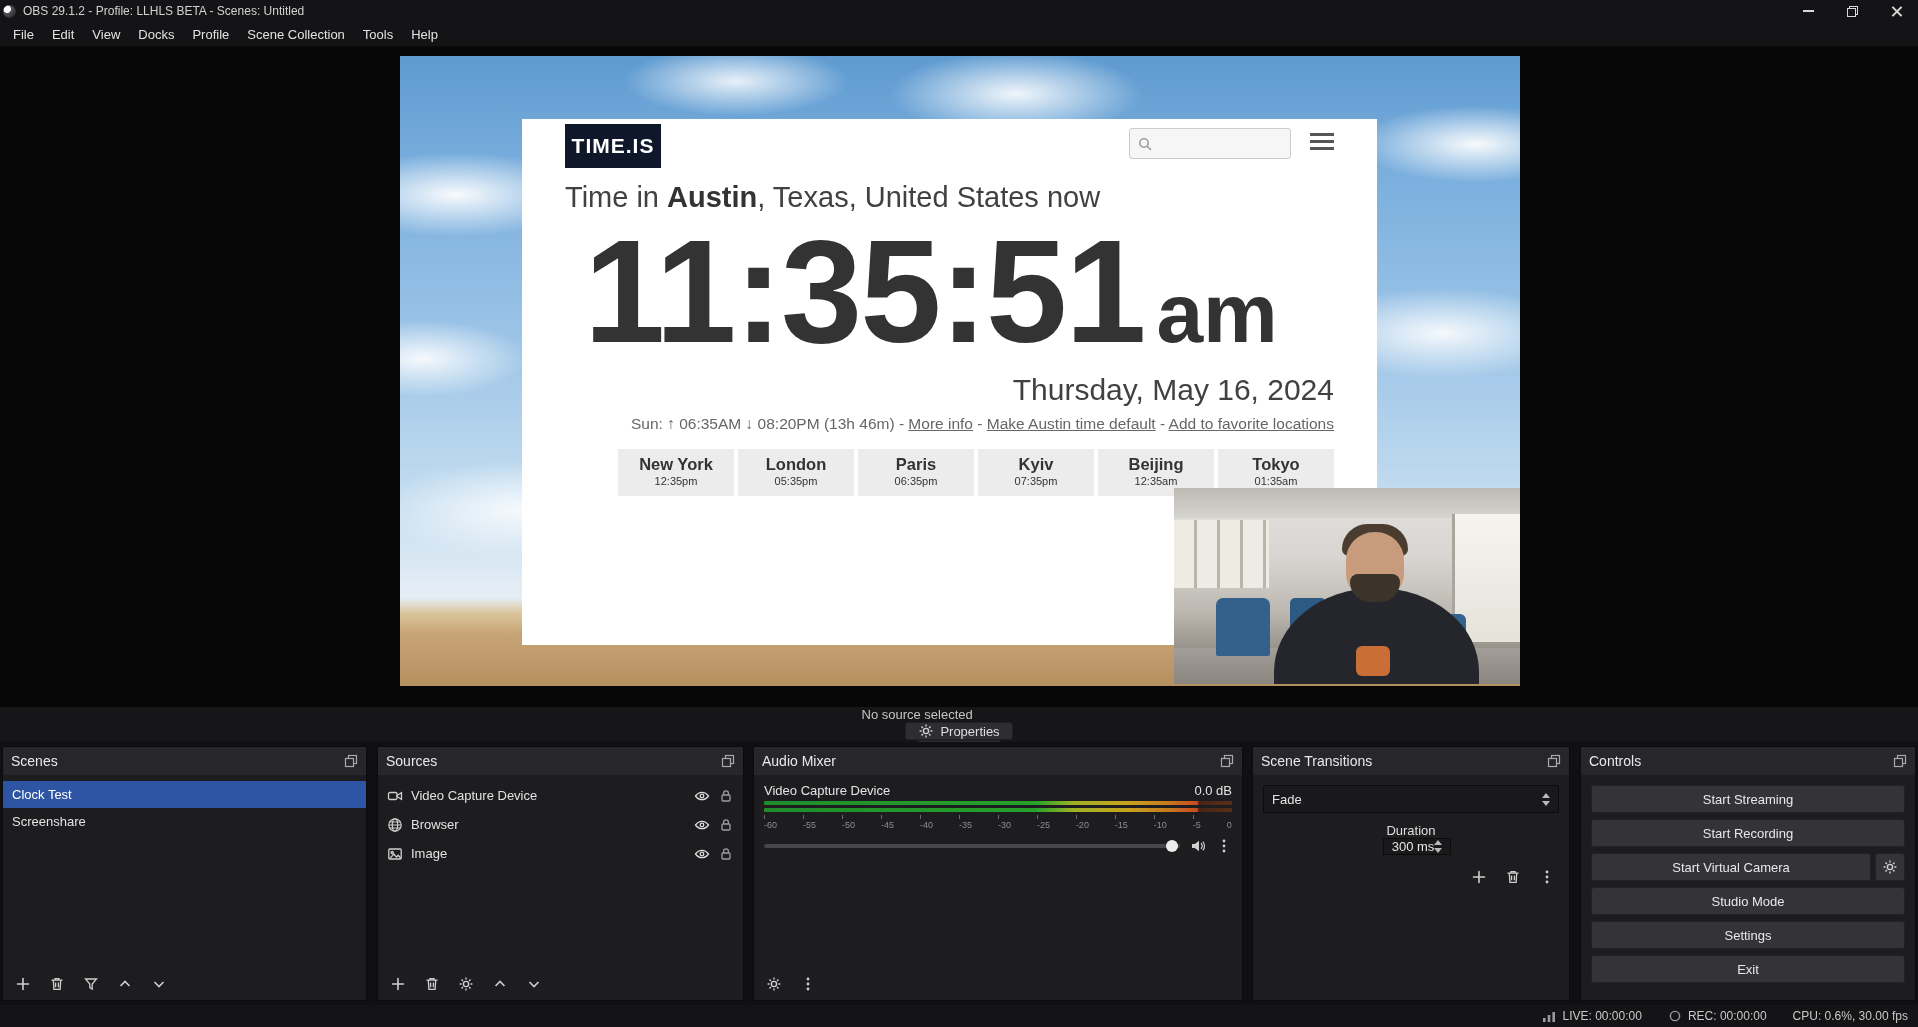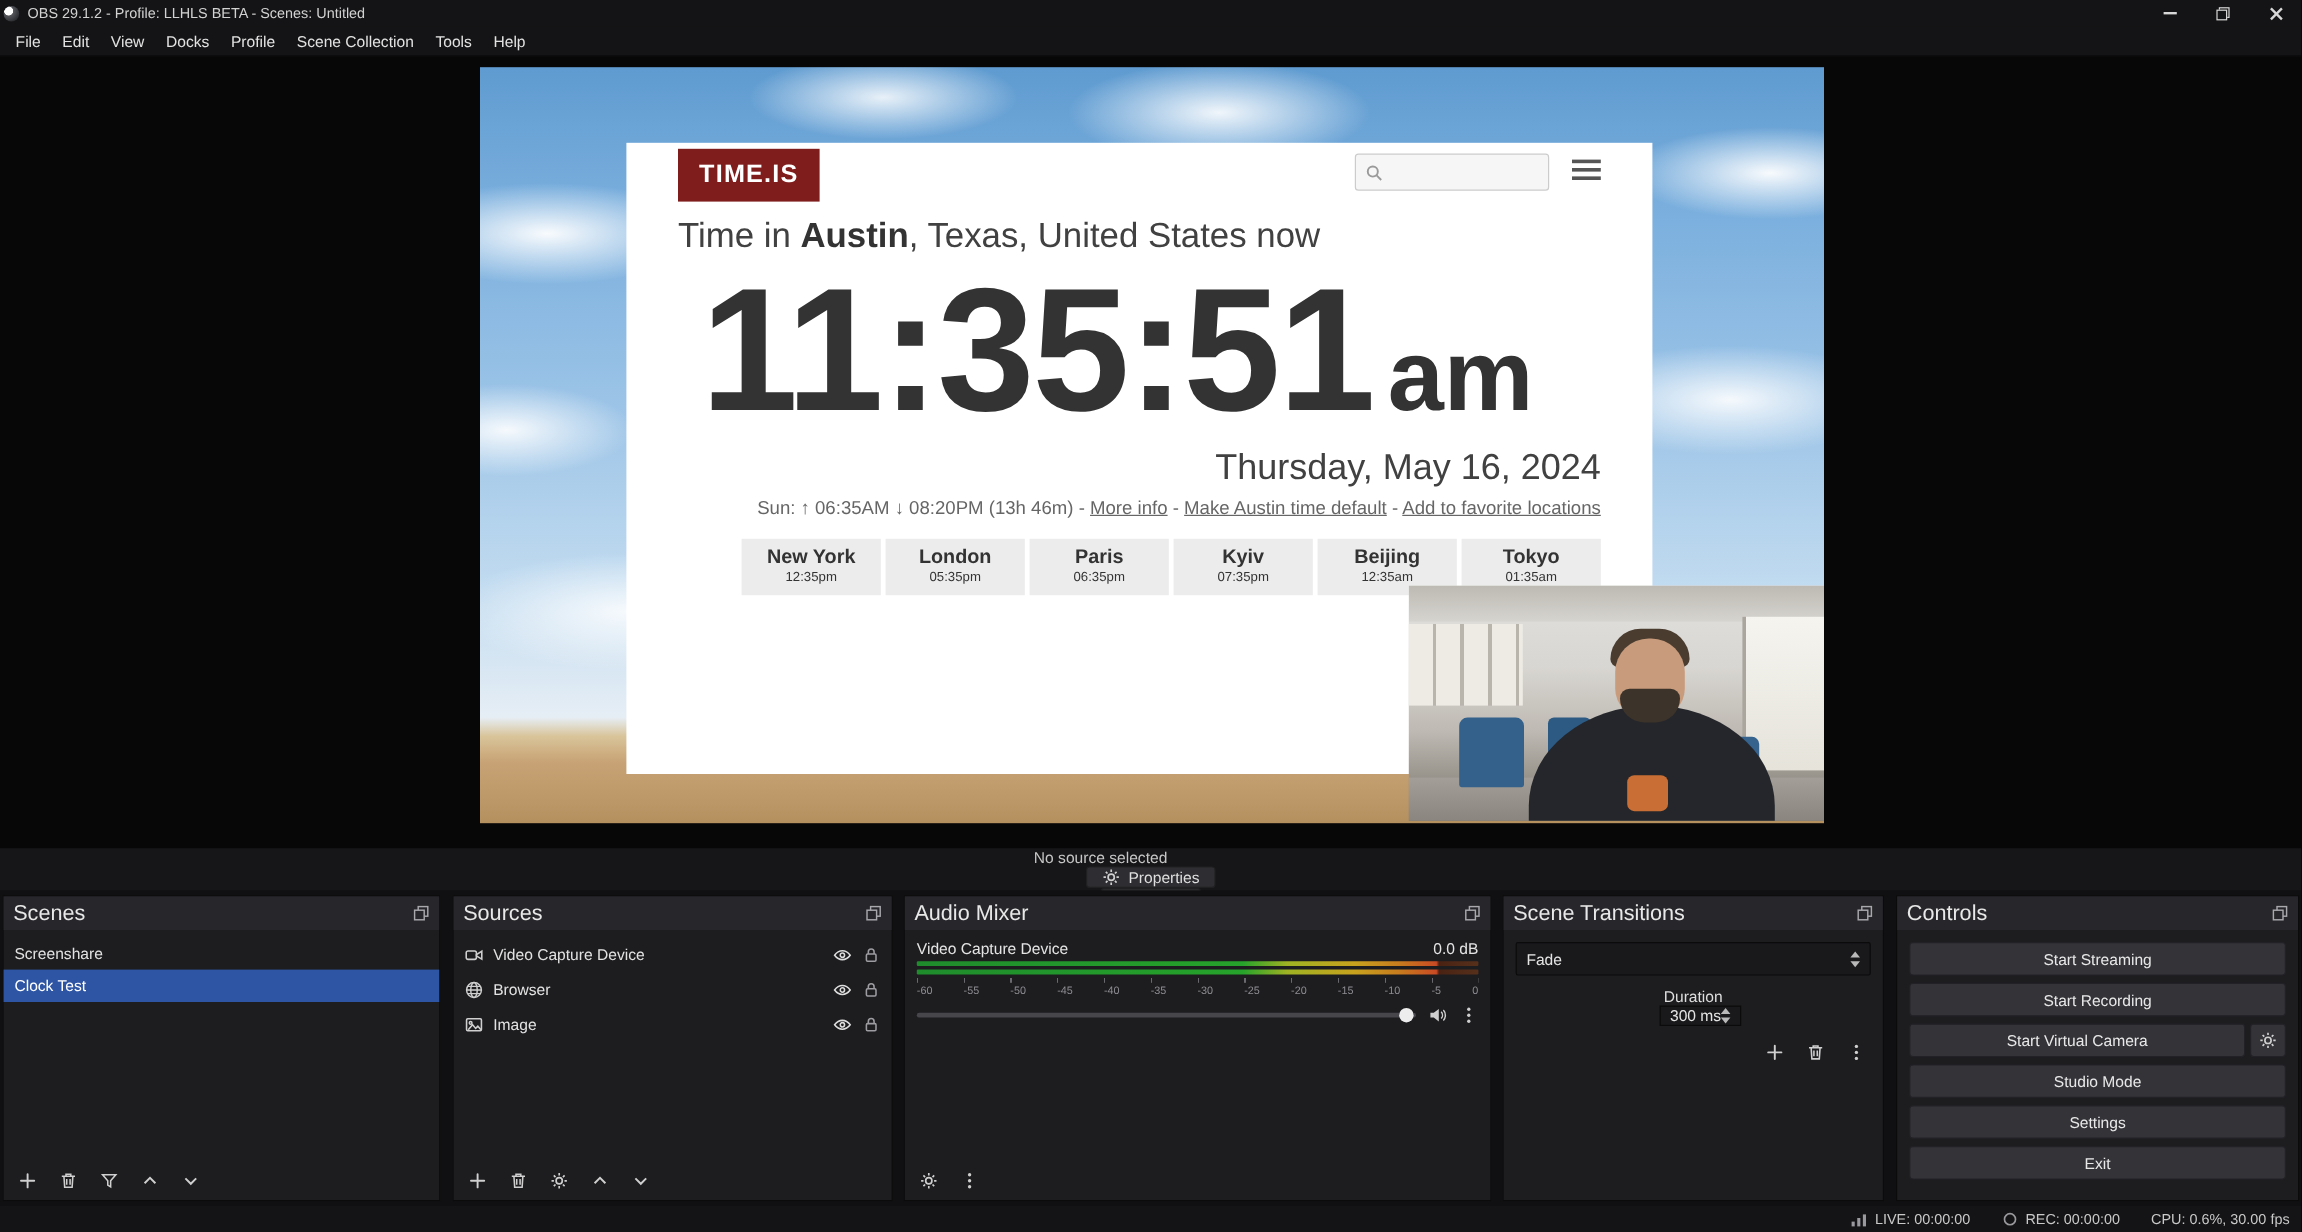--- a/index.html
+++ b/index.html
@@ -41,21 +41,21 @@
       radial-gradient(ellipse 170px 55px at 96% 14%, rgba(255,255,255,.95), rgba(255,255,255,0) 70%),
       radial-gradient(ellipse 200px 65px at 93% 44%, rgba(255,255,255,.9),  rgba(255,255,255,0) 70%),
       radial-gradient(ellipse 180px 60px at 55% 6%,  rgba(255,255,255,.9),  rgba(255,255,255,0) 70%),
       radial-gradient(ellipse 160px 50px at 30% 4%,  rgba(255,255,255,.85), rgba(255,255,255,0) 70%),
       linear-gradient(180deg,#5f9bd0 0%,#79aedd 18%,#9cc4e7 45%,#c3dcf0 70%,#e6eef5 86%,
                       #d9c49a 88.5%,#c7a274 92%,#b5905f 100%);
   }
 
   
   .browser-page { position:absolute; left:122px; top:63px; width:855px; height:526px; background:#fff; color:#333; }
-  .ti-logo { position:absolute; left:43px; top:5px; width:118px; height:44px; background:#7f1d1d; color:#fff;
+  .ti-logo { position:absolute; left:43px; top:5px; width:96px; height:44px; background:#0f172a; color:#fff;
              font-weight:bold; font-size:21px; letter-spacing:1px; display:flex; align-items:center; justify-content:center; }
   .ti-search { position:absolute; left:607px; top:9px; width:162px; height:31px; border:1px solid #ccc;
                background:#f6f6f6; border-radius:3px; display:flex; align-items:center; padding-left:7px; }
   .ti-burger { position:absolute; left:788px; top:14px; width:24px; }
   .ti-burger .bar { height:3px; background:#555; margin-bottom:4px; }
   .ti-heading { position:absolute; left:43px; top:62px; font-size:29px; color:#414141; white-space:nowrap; }
   .ti-heading .bold { font-weight:bold; color:#333; }
   .ti-time { position:absolute; left:62px; top:100px; display:flex; align-items:baseline; }
   .ti-digits { font-size:146px; font-weight:bold; letter-spacing:-2px; color:#333; line-height:1; }
   .ti-ampm { font-size:84px; font-weight:bold; color:#333; margin-left:12px; line-height:1; }
@@ -91,21 +91,21 @@
   .src-toolbar { position:absolute; top:707px; left:0; right:0; height:35px; background:#161618;
                  display:flex; align-items:center; padding-left:10px;flex-direction:column; }
   .src-status { font-size:13px; color:#c6c6c6; width:205px; }
   .tb-btn { height:28px; background:#2e2e32; border:1px solid #202023; border-radius:3px;
             display:flex; align-items:center; gap:6px; padding:0 12px; font-size:13px; color:#dedede; margin-right:10px; }
 
   
   .docks { position:absolute; top:742px; left:0; width:100%; height:263px; background:#101012; }
   .panel { position:absolute; top:4px; bottom:4px; background:#1d1d20; border:1px solid #0b0b0c; }
   .panel-header { height:28px; background:#27272b; display:flex; align-items:center; padding:0 8px;
-                  font-size:18px; color:#e8e8e8; }
+                  font-size:14px; color:#e8e8e8; }
   .panel-header .dock-ico { margin-left:auto; display:flex; }
   .panel-scenes { left:2px; width:365px; }
   .panel-sources { left:377px; width:367px; }
   .panel-mixer { left:753px; width:490px; }
   .panel-transitions { left:1252px; width:318px; }
   .panel-controls { left:1580px; width:336px; }
 
   .list { padding-top:6px; }
   .scene-row { height:27px; display:flex; align-items:center; padding-left:9px; font-size:13px; color:#e2e2e2; }
   .scene-row.selected { background:#2e55a3; color:#fff; }
@@ -287,22 +287,22 @@
       <div class="panel-header">
         <span>Scenes</span>
         <span class="dock-ico">
           <svg class="i14" viewBox="0 0 14 14" fill="none" stroke="#a9a9ad" stroke-width="1.2">
               <rect x="4.5" y="1.5" width="8" height="8"></rect>
               <rect x="1.5" y="4.5" width="8" height="8" fill="#27272b"></rect>
             </svg>
         </span>
       </div>
       <div class="list">
+        <div class="scene-row selected">Clock Test</div>
         <div class="scene-row">Screenshare</div>
-        <div class="scene-row selected">Clock Test</div>
       </div>
       <div class="panel-footer">
         <span class="iconwrap">
             <svg class="i16" viewBox="0 0 16 16" fill="none" stroke="#cfcfcf" stroke-width="1.6" stroke-linecap="round">
               <path d="M8 2.5v11M2.5 8h11"></path>
             </svg>
           </span>
         <span class="iconwrap">
             <svg class="i16" viewBox="0 0 16 16" fill="none" stroke="#cfcfcf" stroke-width="1.3">
               <path d="M2.5 4.2h11M6 4V2.6h4V4M4.3 4.4l.6 9h6.2l.6-9M6.6 6.5v4.8M9.4 6.5v4.8"></path>

